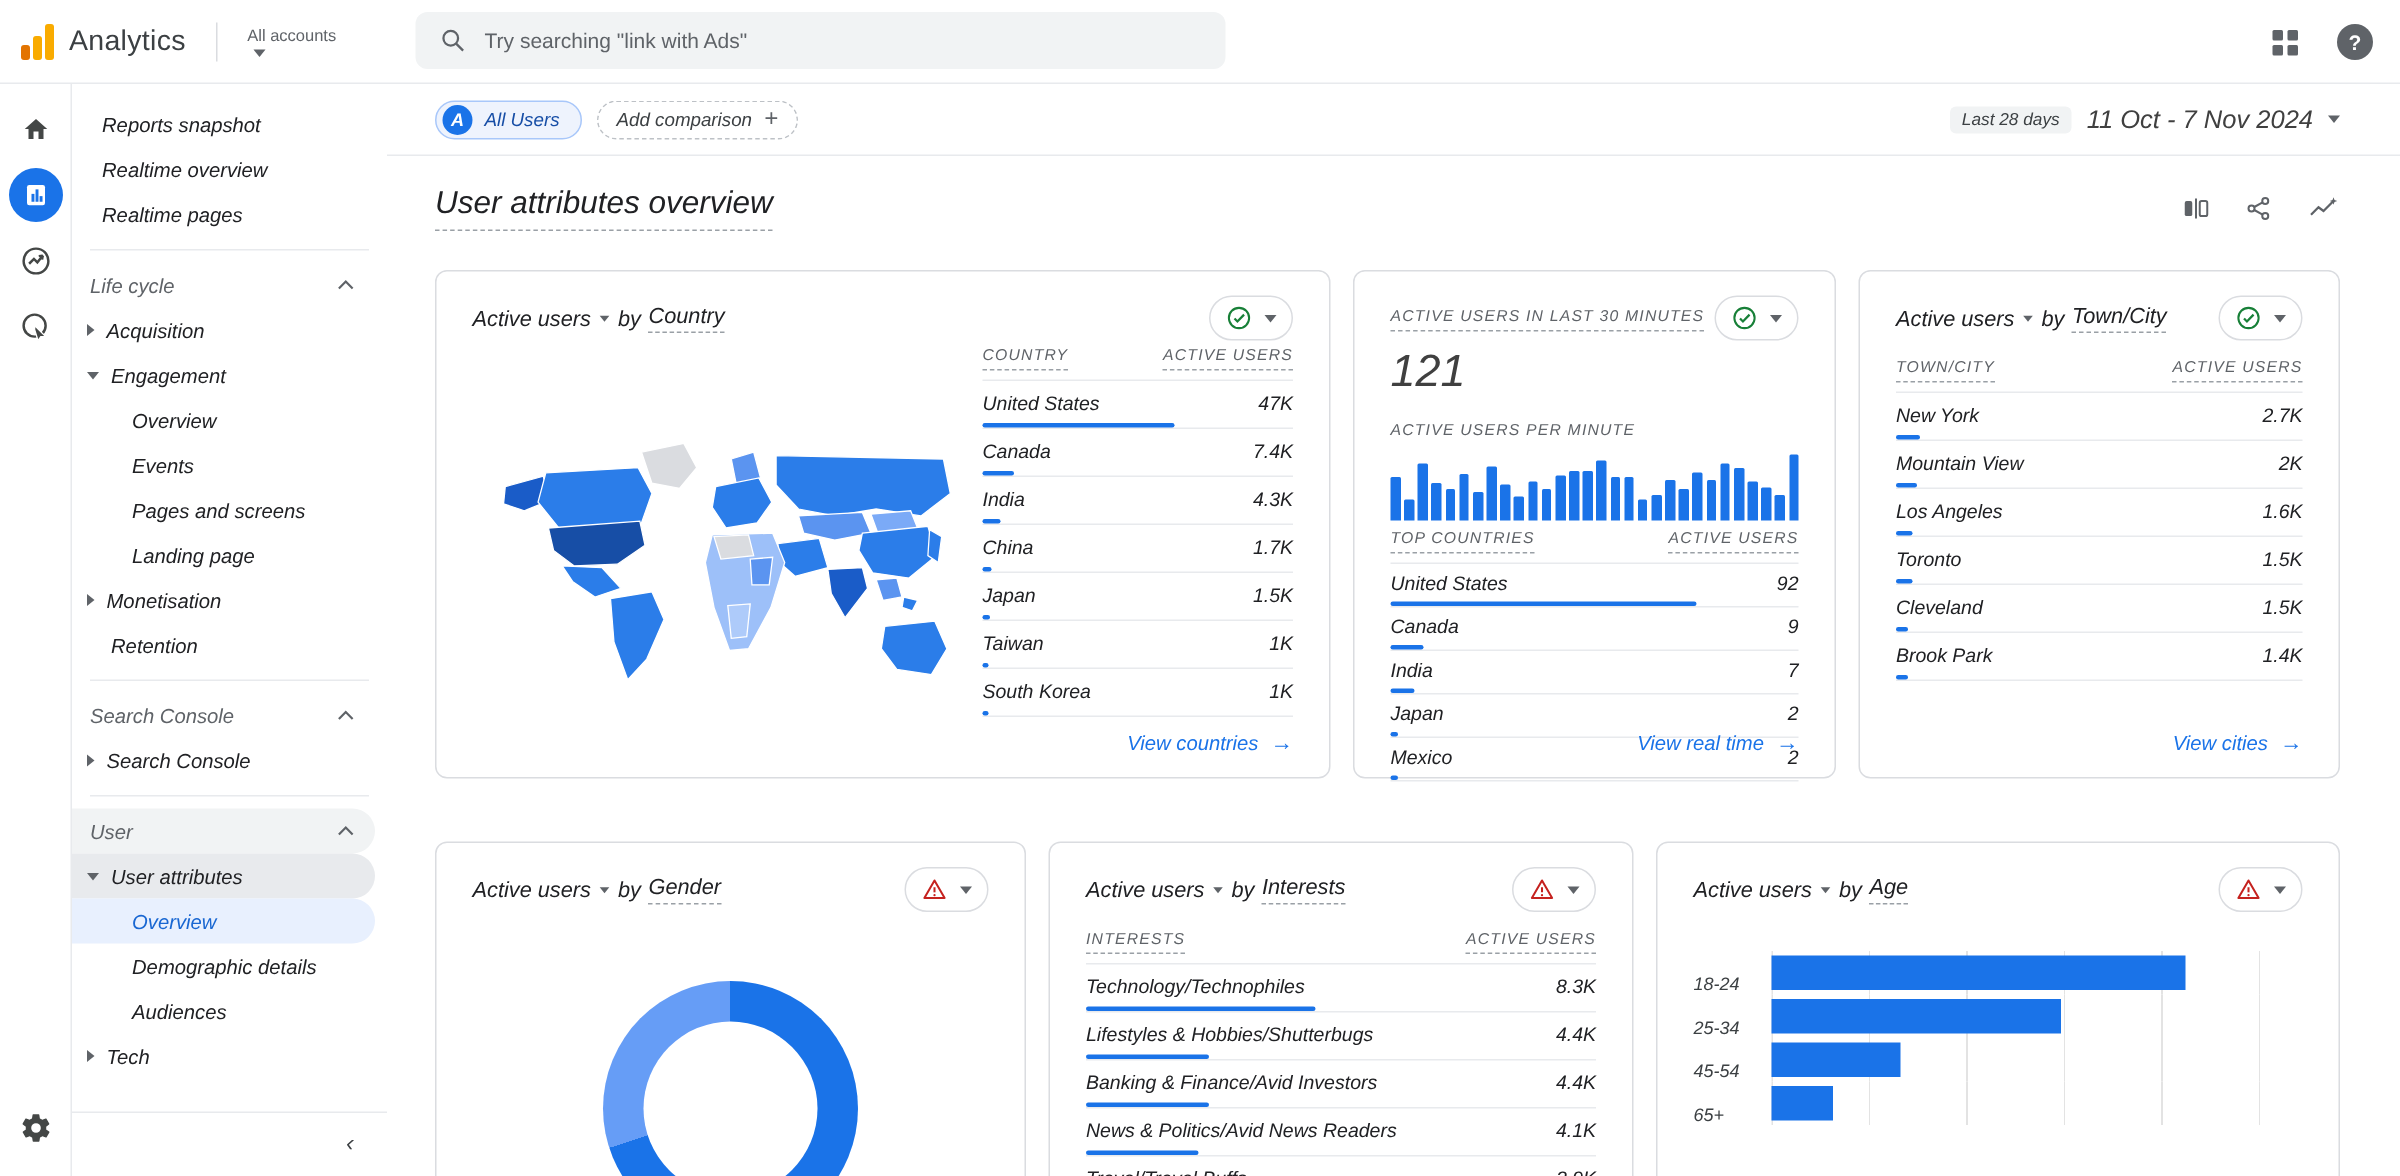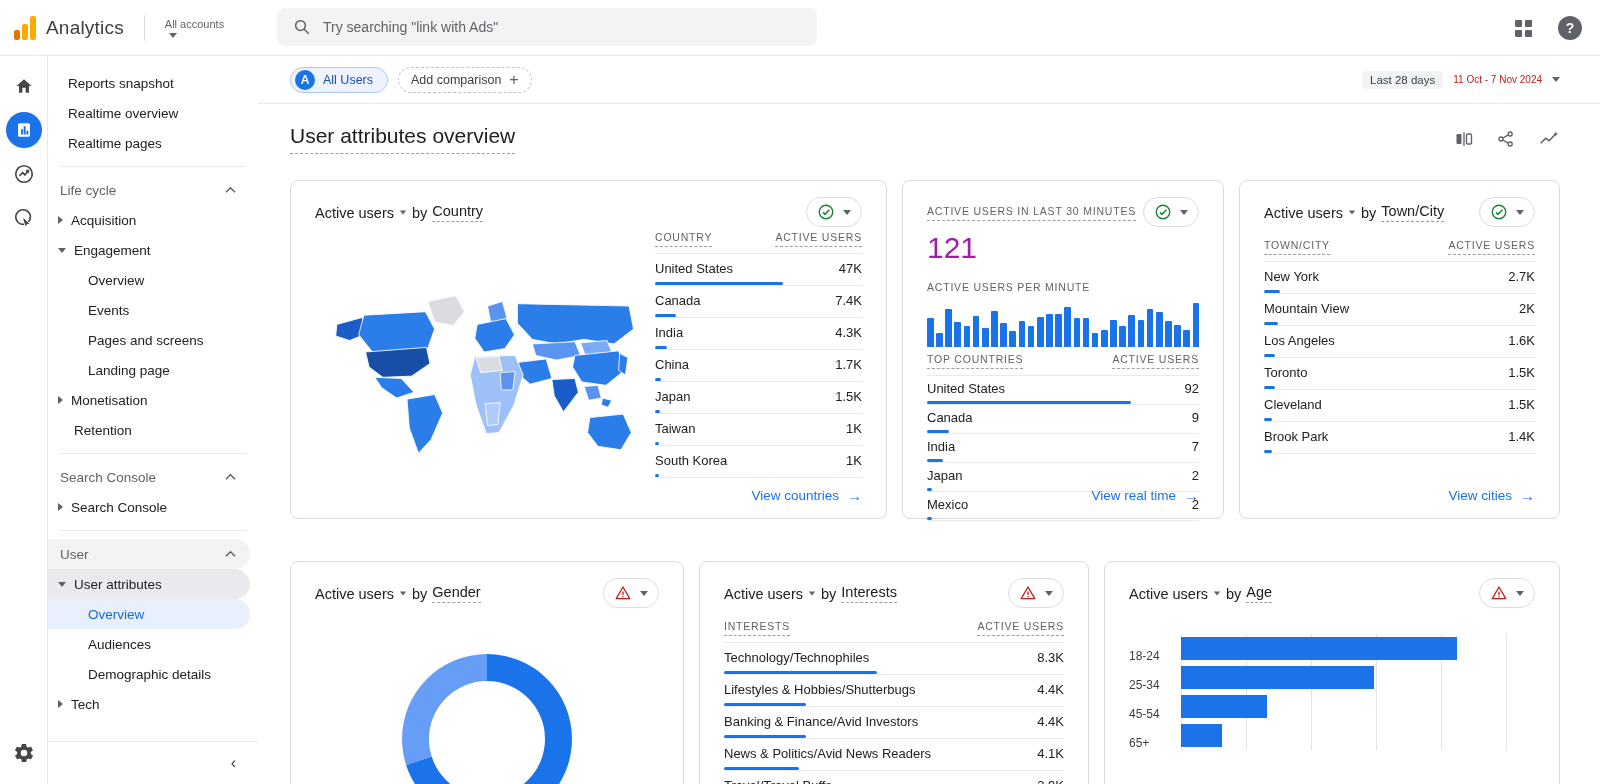--- a/index.html
+++ b/index.html
@@ -20,21 +20,21 @@
   .caret{width:0;height:0;border-left:4px solid transparent;border-right:4px solid transparent;border-top:5px solid #5f6368;display:inline-block;}
   .acct .caret{margin-top:3px;margin-left:4px;}
   .searchbar{position:absolute;left:277px;top:8px;width:540px;height:38px;background:#f1f3f4;border-radius:8px;display:flex;align-items:center;gap:12px;padding:0 16px;cursor:text;}
   .searchbar .ph{font-size:14px;color:#5f6368;}
   .top-icons{position:absolute;right:18px;top:0;height:56px;display:flex;align-items:center;gap:26px;}
   .grid-ic{display:grid;grid-template-columns:7px 7px;grid-gap:3px;cursor:pointer;}
   .grid-ic b{width:7px;height:7px;background:#5f6368;border-radius:1px;}
   .help-ic{width:24px;height:24px;border-radius:50%;background:#5f6368;color:#fff;font-size:14px;font-weight:bold;display:flex;align-items:center;justify-content:center;cursor:pointer;}
 
   
-  .shell{display:flex;height:728px;}
+  .shell{display:flex;height:728px;font-style:italic;}
   .rail{width:48px;border-right:1px solid #e8eaed;display:flex;flex-direction:column;align-items:center;padding-top:12px;position:relative;background:#fff;}
   .rail .ric{width:36px;height:36px;border-radius:50%;display:flex;align-items:center;justify-content:center;margin-bottom:8px;cursor:pointer;}
   .rail .ric.active{background:#1a73e8;}
   .rail-bottom{position:absolute;bottom:16px;left:0;width:48px;display:flex;justify-content:center;}
 
   
   .sidebar{width:210px;padding-top:12px;position:relative;font-size:13.5px;color:#202124;}
   .s-link,.s-parent,.s-child,.s-plain{height:30px;display:flex;align-items:center;cursor:pointer;margin:0 8px 0 0;border-radius:0 16px 16px 0;}
   .s-link{padding-left:20px;}
   .s-parent{padding-left:10px;gap:8px;}
@@ -54,21 +54,21 @@
   
   .main{flex:1;overflow:hidden;}
   .subhead{height:48px;display:flex;align-items:center;border-bottom:1px solid #e8eaed;padding:0 40px 0 32px;}
   .chip-allusers{display:flex;align-items:center;gap:8px;height:26px;padding:0 14px 0 4px;border:1px solid #a8c7fa;background:#eef3fd;border-radius:14px;cursor:pointer;}
   .chip-allusers .ava{width:20px;height:20px;border-radius:50%;background:#1a73e8;color:#fff;font-size:12px;font-weight:bold;display:flex;align-items:center;justify-content:center;}
   .chip-allusers .lbl{font-size:12.5px;color:#174ea6;}
   .chip-add{display:flex;align-items:center;gap:8px;height:26px;padding:0 12px;border:1px dashed #bdc1c6;border-radius:14px;margin-left:10px;cursor:pointer;font-size:12.5px;color:#3c4043;}
   .chip-add .plus{font-size:16px;color:#5f6368;}
   .date-zone{margin-left:auto;display:flex;align-items:center;gap:10px;cursor:pointer;}
   .date-preset{background:#f1f3f4;border-radius:4px;font-size:11.5px;color:#3c4043;padding:3px 8px;}
-  .date-range{font-size:10px;color:#b91c1c;}
+  .date-range{font-size:17px;color:#404040;}
 
   .titlerow{display:flex;align-items:center;justify-content:space-between;padding:20px 40px 0 32px;}
   .page-title{font-size:21px;color:#202124;border-bottom:1px dashed #9aa0a6;padding-bottom:5px;}
   .title-icons{display:flex;align-items:center;gap:22px;}
   .tic{cursor:pointer;display:flex;}
 
   
   .cards{padding:0 40px 0 32px;}
   .crow{display:flex;gap:15px;}
   .crow1{margin-top:26px;}
@@ -90,21 +90,21 @@
   .view-link{position:absolute;right:24px;bottom:14px;font-size:13.5px;color:#1a73e8;display:flex;align-items:center;gap:8px;cursor:pointer;}
 
   
   .card-country{width:597px;height:339px;}
   .country-body{display:flex;gap:18px;margin-top:4px;}
   .map-wrap{flex:1;padding-top:18px;}
   .country-table{width:238px;}
 
   
   .card-realtime{width:322px;height:339px;}
-  .big-num{font-size:30px;color:#a21caf;margin-top:4px;}
+  .big-num{font-size:30px;color:#404040;margin-top:4px;}
   .rt-bars{display:flex;align-items:flex-end;gap:2.5px;height:46px;margin-top:8px;}
   .rt-bars i{flex:1;background:#1a73e8;border-radius:1px 1px 0 0;display:block;}
   .rt-caps{margin-top:16px;display:block;}
 
   
   .card-city{width:321px;height:339px;}
 
   
   .card-gender{width:394px;height:330px;}
   .donut{width:170px;height:170px;border-radius:50%;margin:46px auto 0;position:relative;}
@@ -240,22 +240,22 @@
           <span>User</span>
           <svg width="11" height="8" viewBox="0 0 12 8">
             <path class="chev-up" d="M1 6.5 L6 1.5 L11 6.5"></path>
           </svg>
         </div>
         <div class="s-parent pill-darker">
           <span class="tri-d"></span>
           <span>User attributes</span>
         </div>
         <div class="s-child active">Overview</div>
+        <div class="s-child">Demographic details</div>
         <div class="s-child">Audiences</div>
-        <div class="s-child">Demographic details</div>
         <div class="s-parent">
           <span class="tri-r"></span>
           <span>Tech</span>
         </div>
       </div>
     <div class="side-collapse">
       <span>‹</span>
     </div>
   </div>
 

